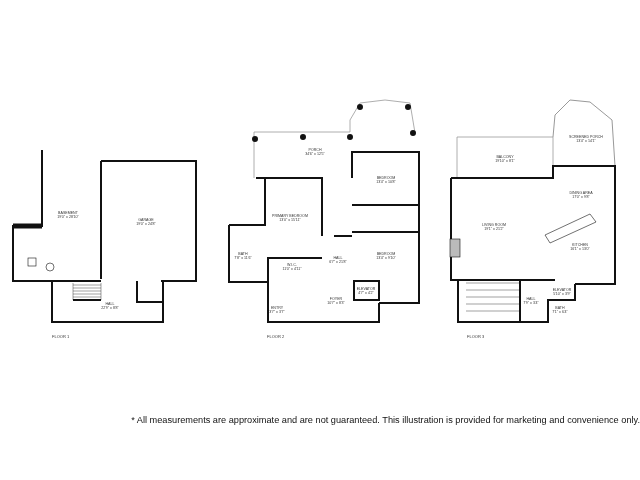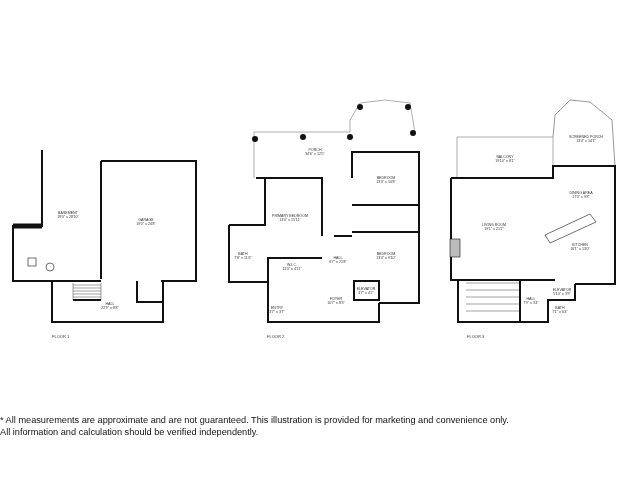--- a/index.html
+++ b/index.html
@@ -1,20 +1,20 @@
 <!DOCTYPE html>
 <html><head>
 <meta charset="utf-8">
 <style>
   html,body{margin:0;padding:0;background:#fff;}
   body{width:640px;height:480px;position:relative;overflow:hidden;font-family:"Liberation Sans",sans-serif;color:#222;}
   svg{position:absolute;left:0;top:0;}
   .lbl{position:absolute;font-size:3.6px;text-align:center;line-height:4.4px;color:#333;white-space:nowrap;transform:translateX(-50%);}
   .floor{position:absolute;font-size:4px;color:#333;}
-  .disclaimer{position:absolute;left:0;top:414px;width:640px;text-align:left;font-size:9.2px;line-height:12px;color:#111;}
+  .disclaimer{position:absolute;left:0;top:414px;width:640px;text-align:right;font-size:9.2px;line-height:12px;color:#111;}
 </style>
 </head>
 <body>
 
 <svg width="640" height="480" fill="none" stroke="#111">
 
   <g stroke-width="2">
     <polyline points="42,150 42,226 13,226 13,281 52,281"></polyline>
     <line x1="13" y1="226" x2="42" y2="226" stroke-width="5"></line>
     <polyline points="101,161 101,279"></polyline>
@@ -97,14 +97,13 @@
 <div class="lbl" style="left:581px;top:191px"><span>DINING AREA</span><br><span>17'0" x 9'8"</span></div>
 <div class="lbl" style="left:494px;top:223px"><span>LIVING ROOM</span><br><span>19'1" x 21'2"</span></div>
 <div class="lbl" style="left:580px;top:243px"><span>KITCHEN</span><br><span>16'1" x 13'0"</span></div>
 <div class="lbl" style="left:562px;top:288px"><span>ELEVATOR</span><br><span>5'10" x 3'9"</span></div>
 <div class="lbl" style="left:531px;top:297px"><span>HALL</span><br><span>7'9" x 3'4"</span></div>
 <div class="lbl" style="left:560px;top:306px"><span>BATH</span><br><span>7'1" x 6'4"</span></div>
 <div class="floor" style="left:467px;top:334px">FLOOR 3</div>
 
 <div class="disclaimer">
   <div>* All measurements are approximate and are not guaranteed. This illustration is provided for marketing and convenience only.</div>
-  <div>All information and calculation should be verified independently.</div>
 </div>
 
 </body></html>

